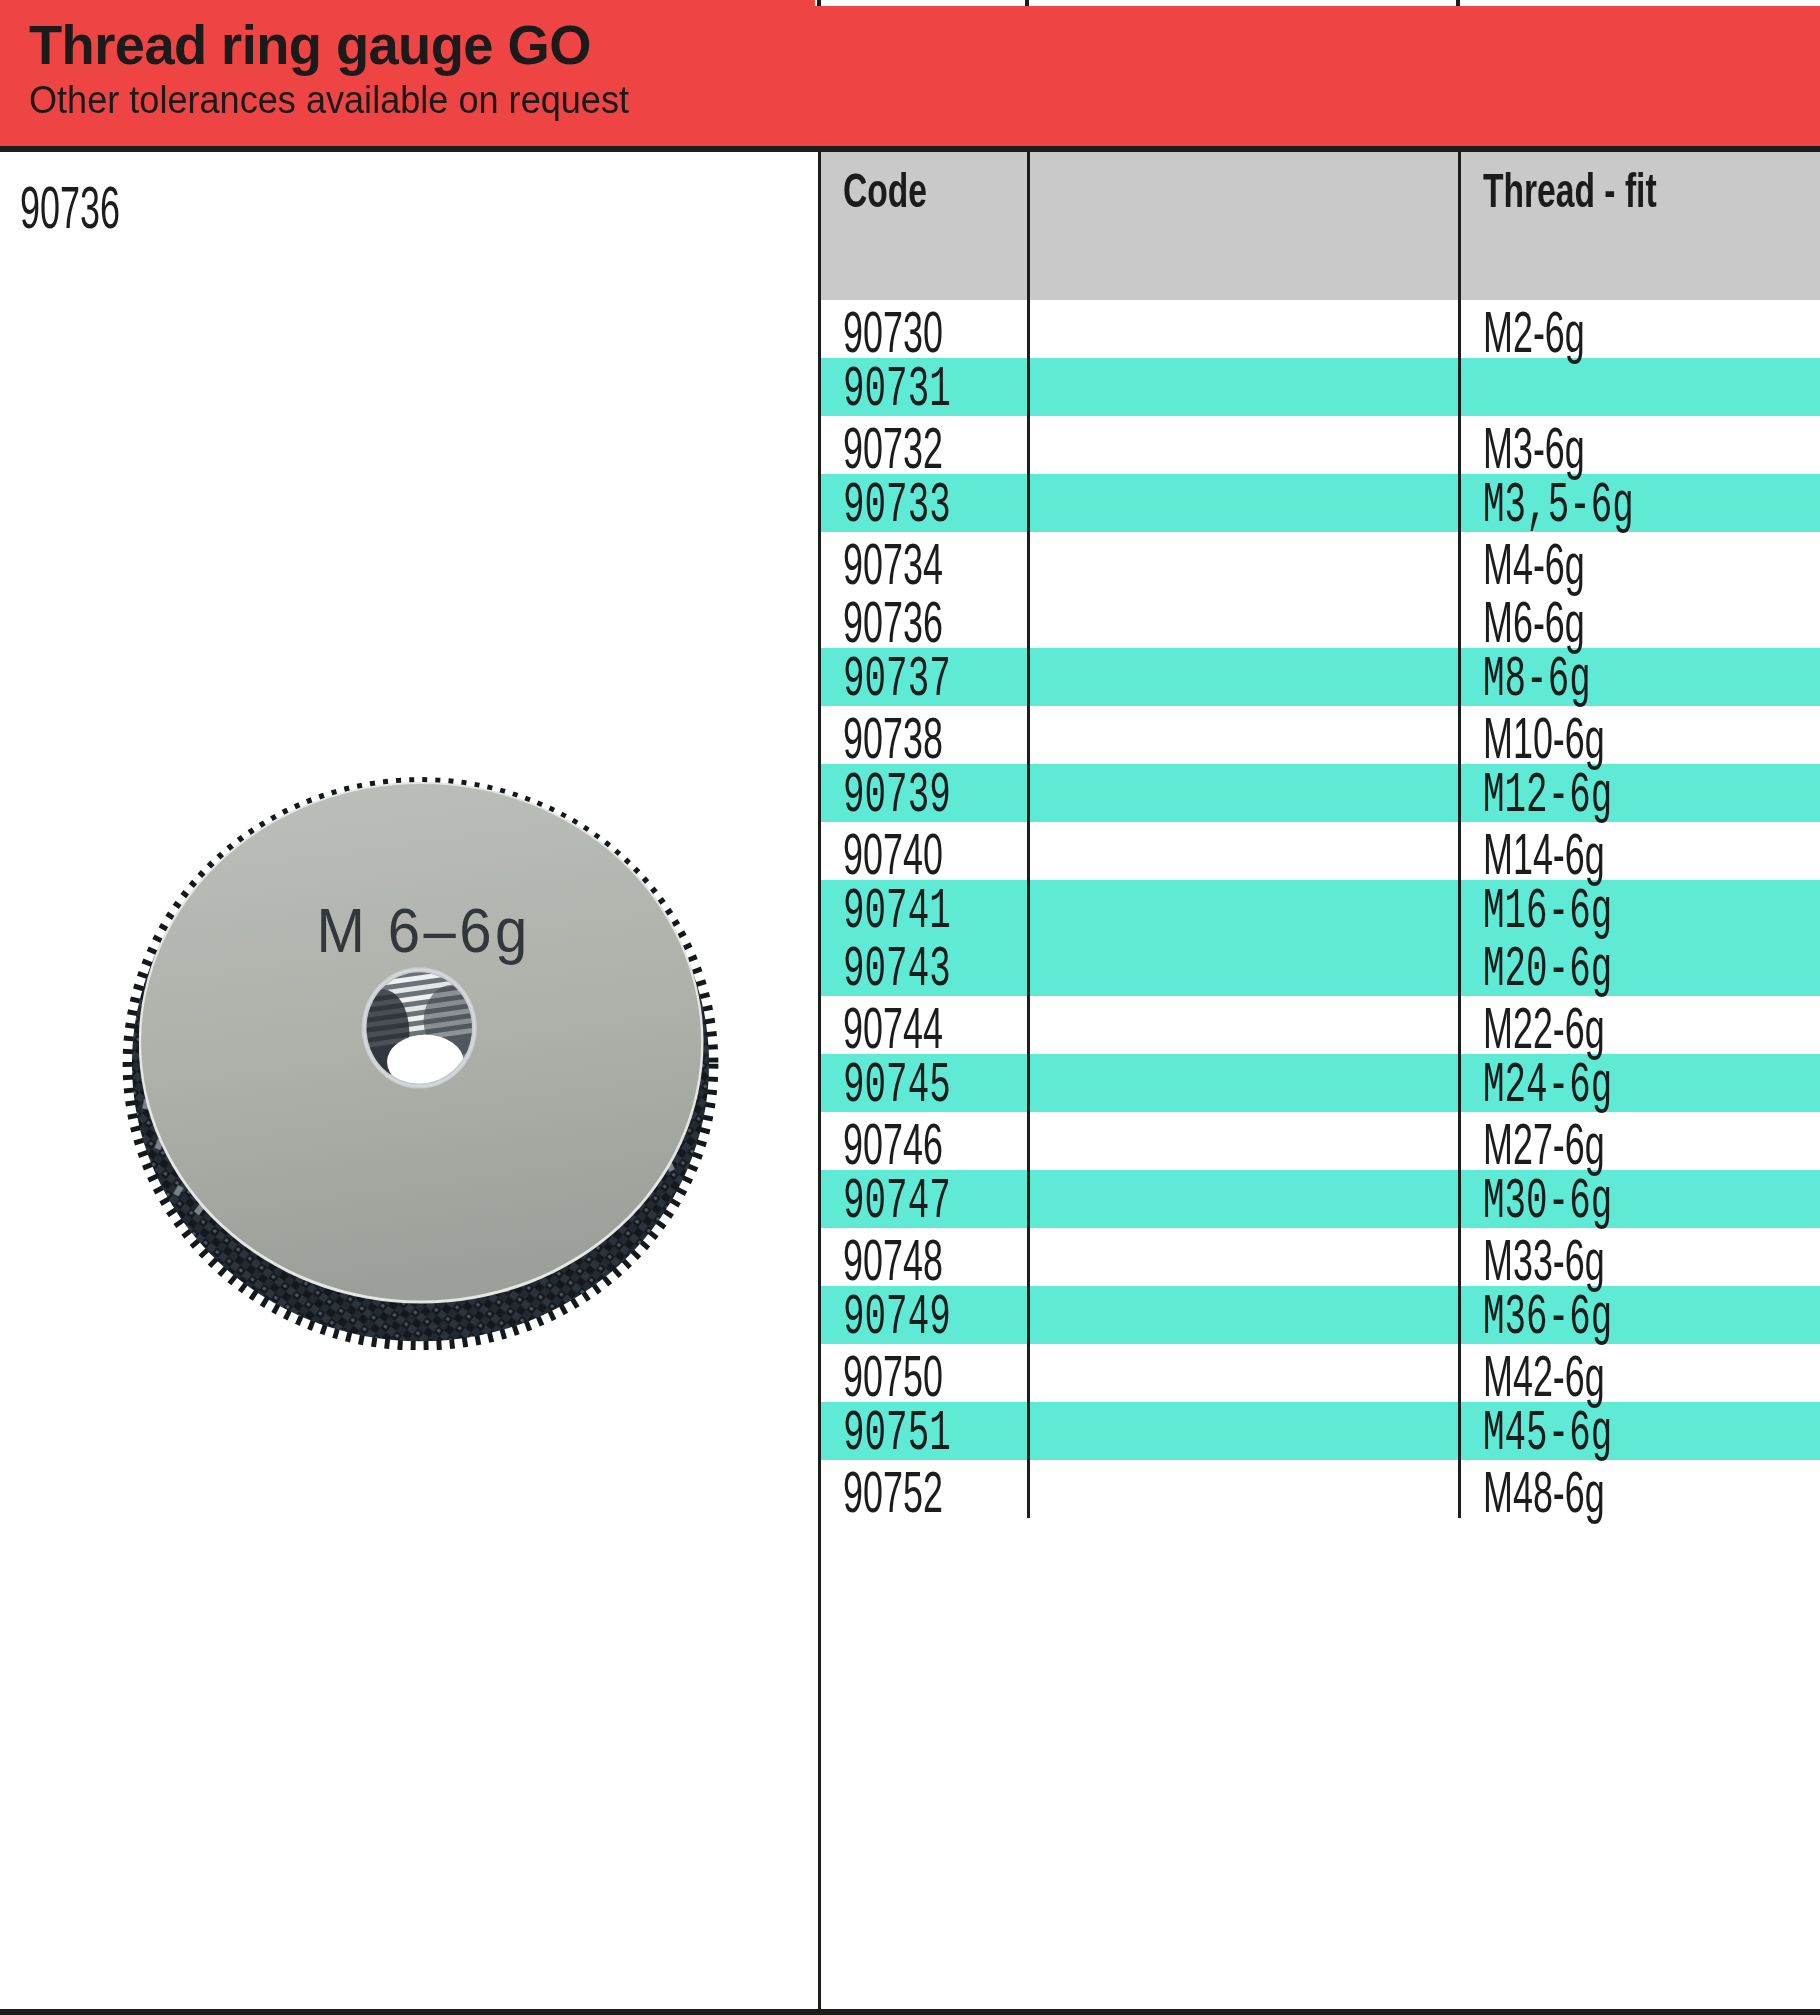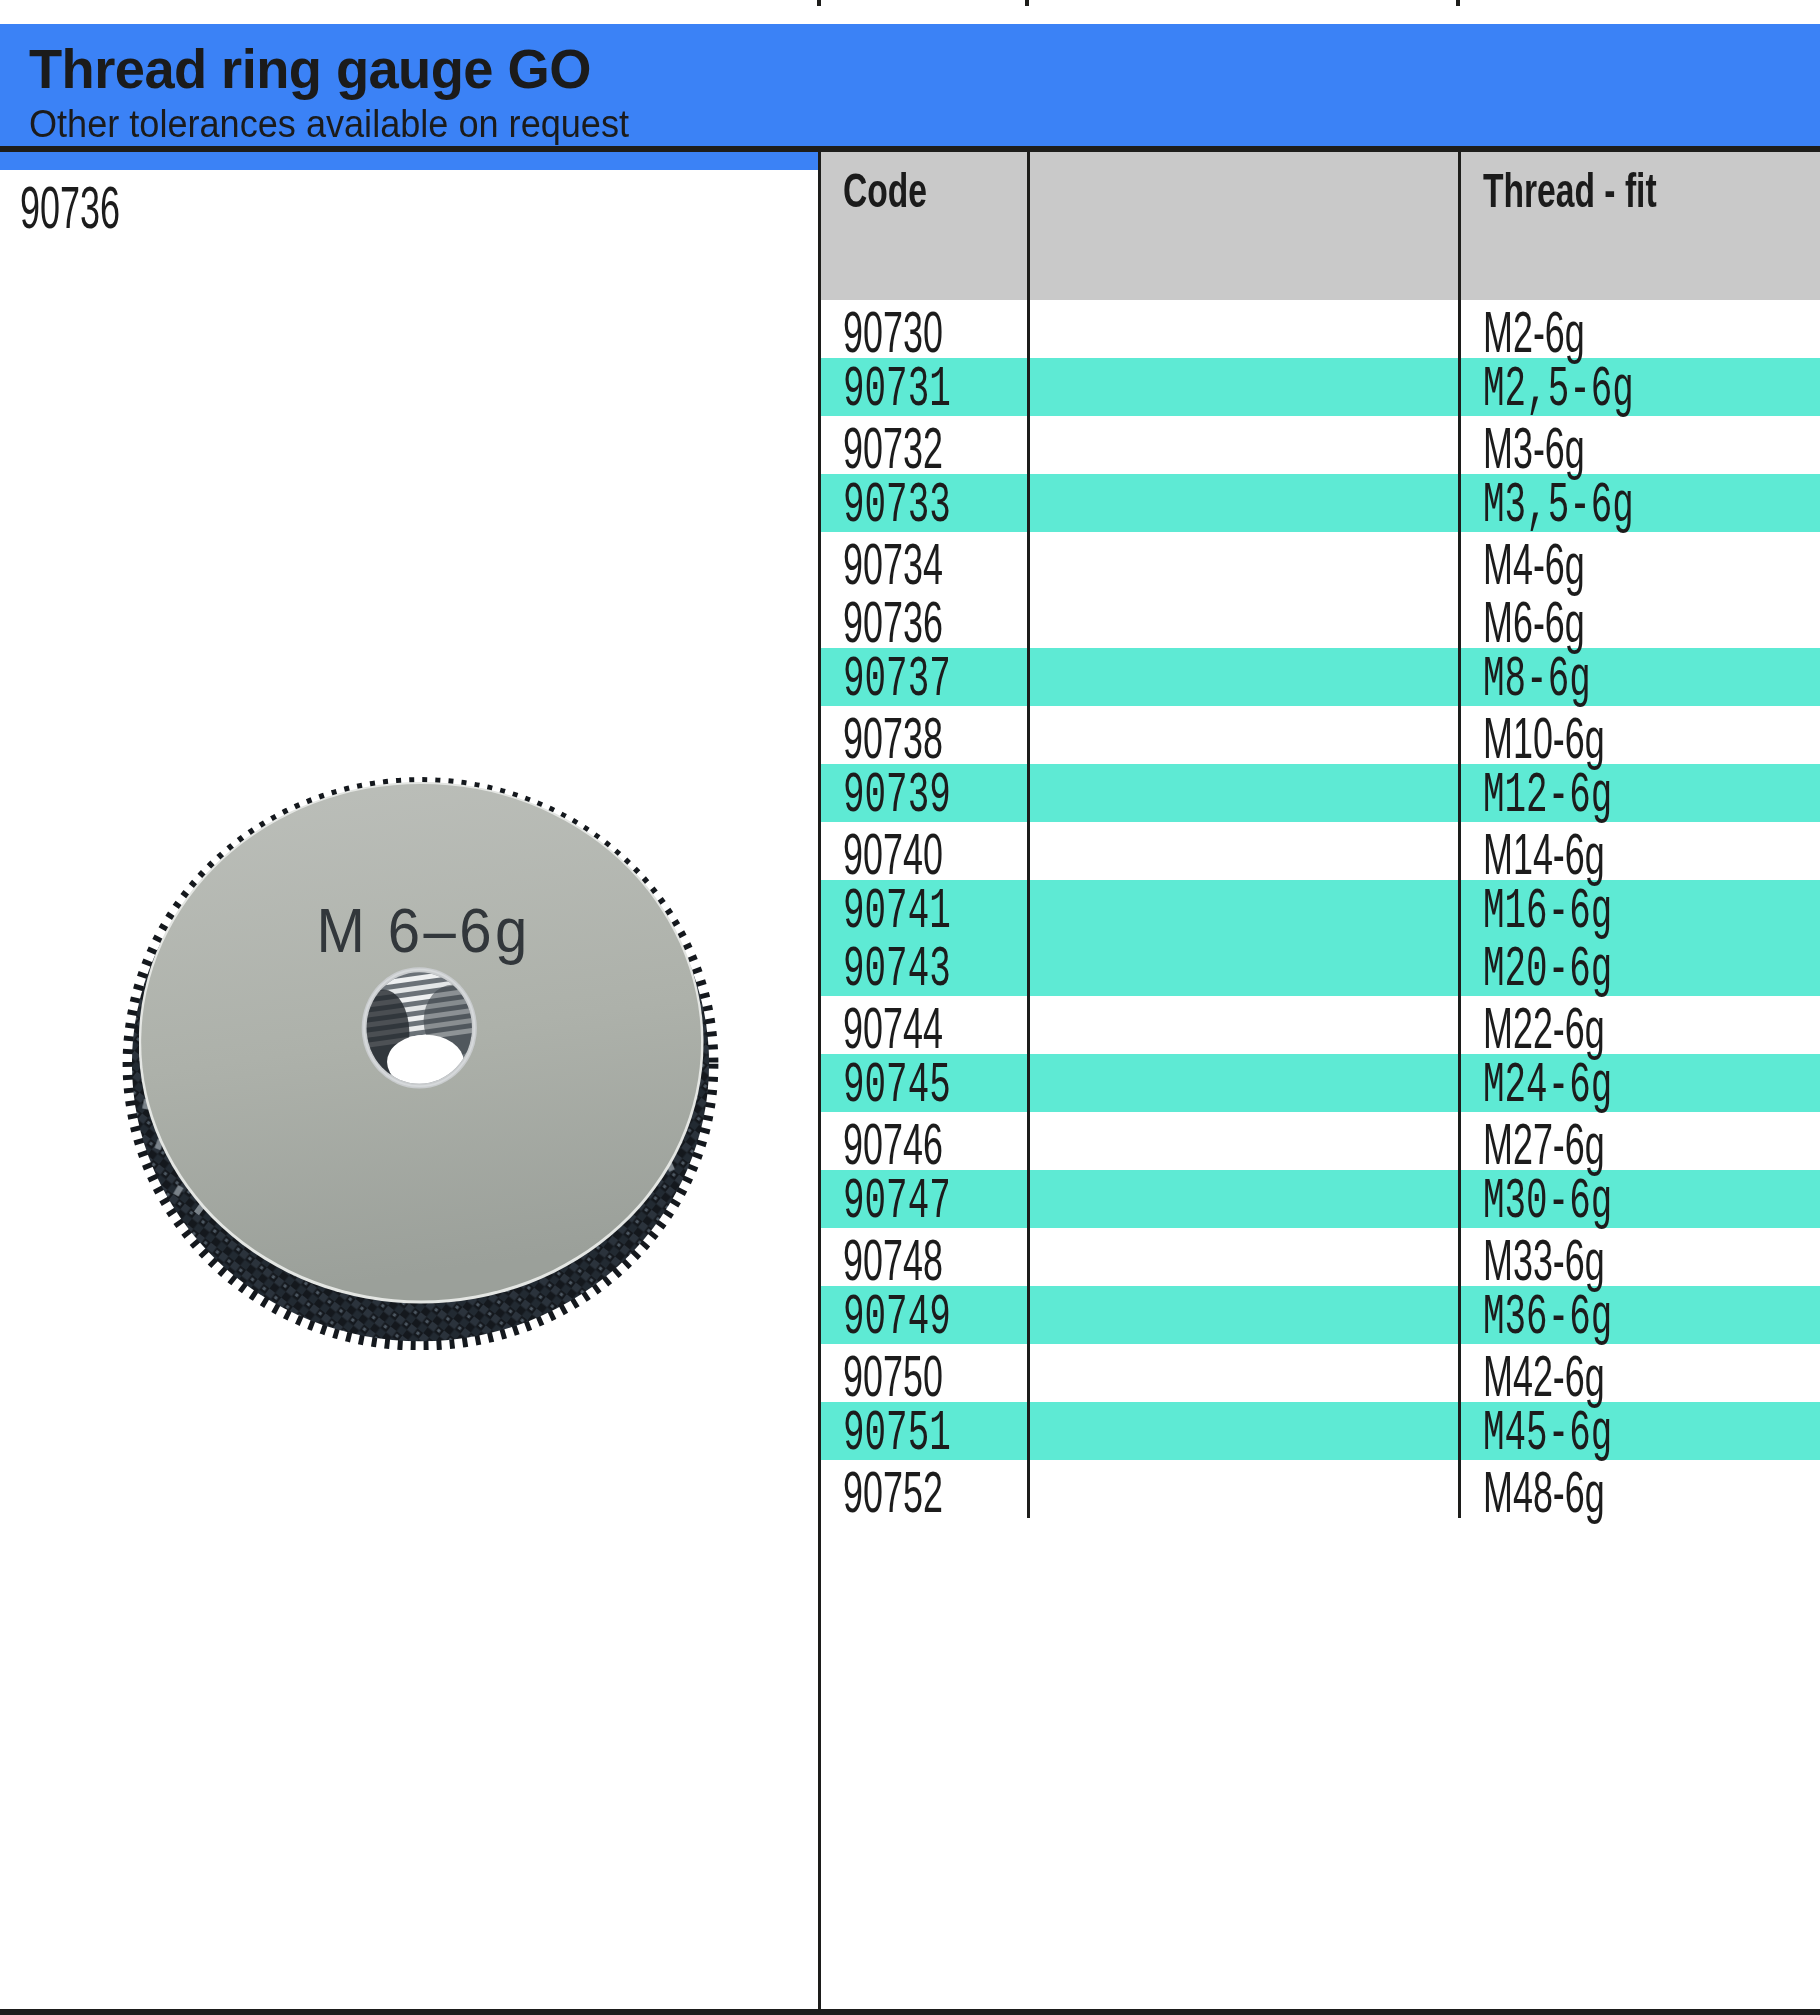--- a/index.html
+++ b/index.html
@@ -1,21 +1,21 @@
 <!DOCTYPE html>
 <html style="font-size:10px"><head>
 <meta charset="utf-8">
 <style>
   html,body{margin:0;padding:0;background:#ffffff;}
   .page{
     position:relative;width:1821px;height:2015px;background:#ffffff;
     font-family:"Liberation Sans","DejaVu Sans",sans-serif;color:#1c1c1c;overflow:hidden;
   }
   
-  .band{position:absolute;left:0;top:0;width:1821px;height:146px;background:#3b82f6;margin-top:24px;}
+  .band{position:absolute;left:0;top:0;width:1821px;height:146px;background:#ef4444;}
   .band .title{
     position:absolute;left:28.5px;top:13.6px;font-size:56px;font-weight:800;line-height:1.1;
     letter-spacing:-0.6px;color:#1b1b1b;white-space:nowrap;transform:scaleX(0.97);transform-origin:left top;
   }
   .band .subtitle{
     position:absolute;left:28.5px;top:80px;font-size:38px;font-weight:400;line-height:1.1;
     color:#1b1b1b;white-space:nowrap;transform:scaleX(0.95);transform-origin:left top;
   }
   
   .top-strip{position:absolute;left:815px;top:0;width:1005px;height:5.6px;background:#ffffff;}
@@ -160,23 +160,20 @@
           <div class="cell c2"></div>
           <div class="cell c3">
             <span class="cond">M2-6g</span>
           </div>
         </div>
         <div class="trow alt">
           <div class="cell c1">
             <span class="cond">90731</span>
           </div>
           <div class="cell c2"></div>
-          <div class="cell c3">
-            <span class="cond">M2,5-6g</span>
-          </div>
         </div>
         <div class="trow">
           <div class="cell c1">
             <span class="cond">90732</span>
           </div>
           <div class="cell c2"></div>
           <div class="cell c3">
             <span class="cond">M3-6g</span>
           </div>
         </div>

